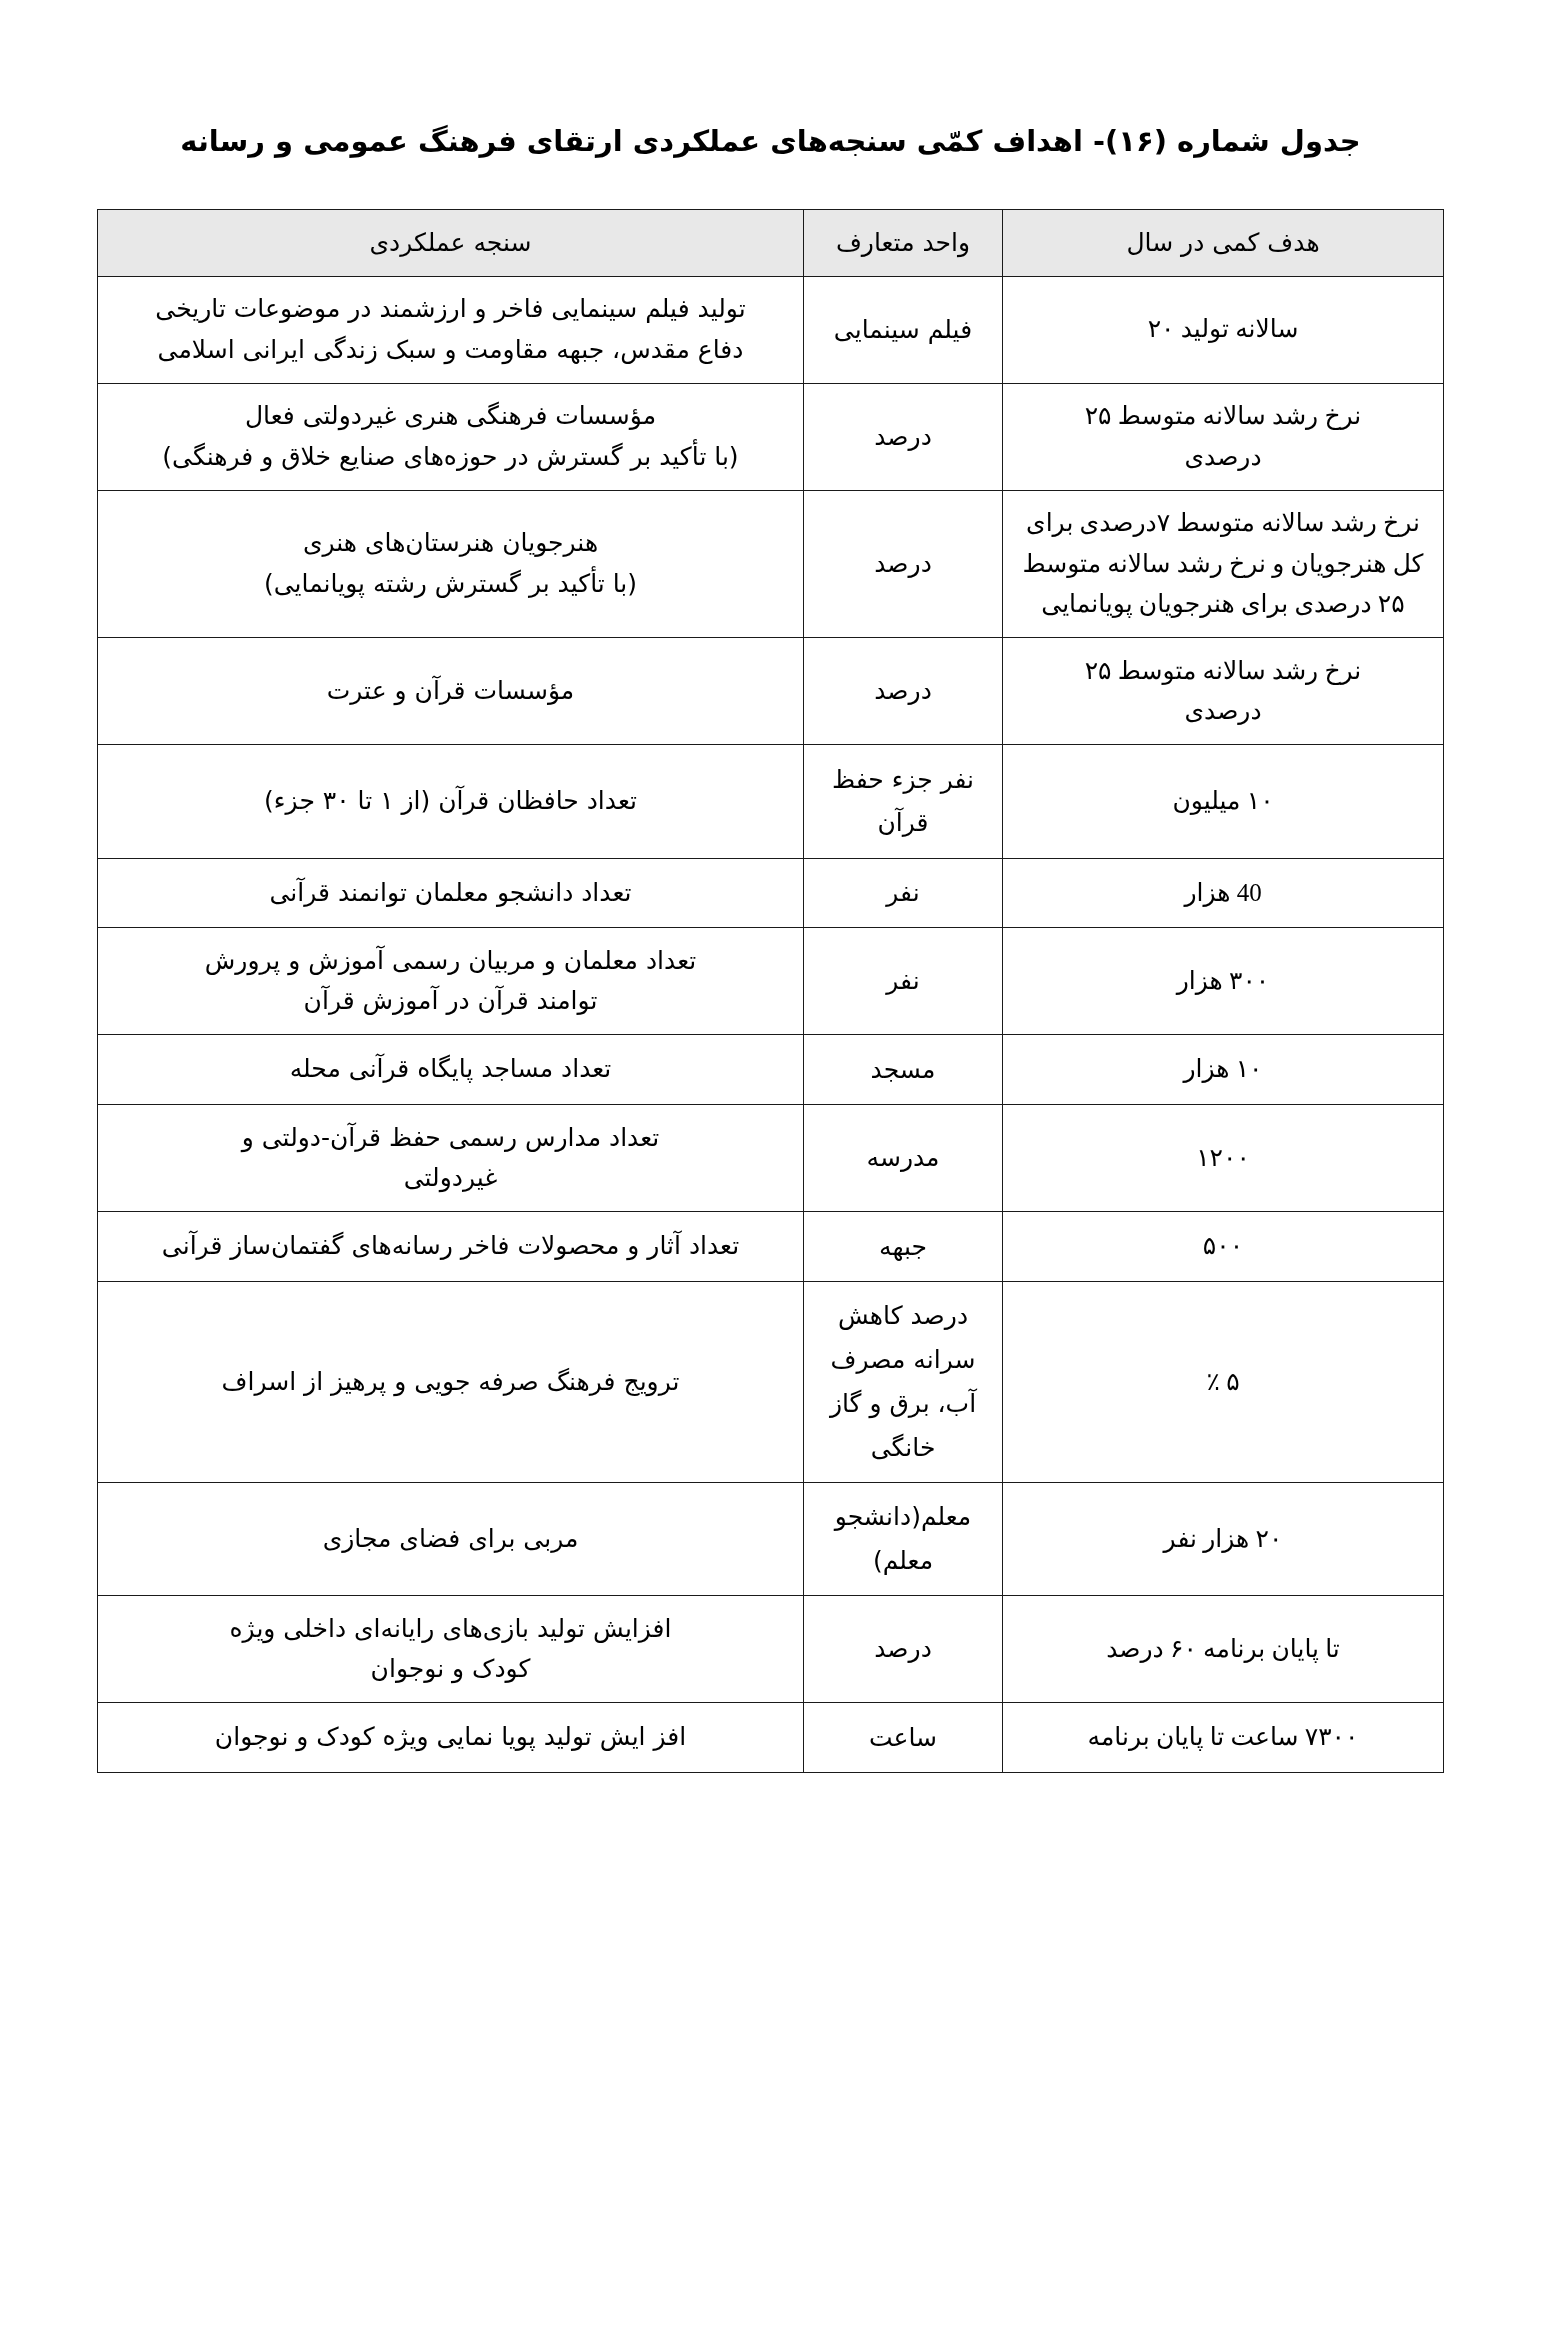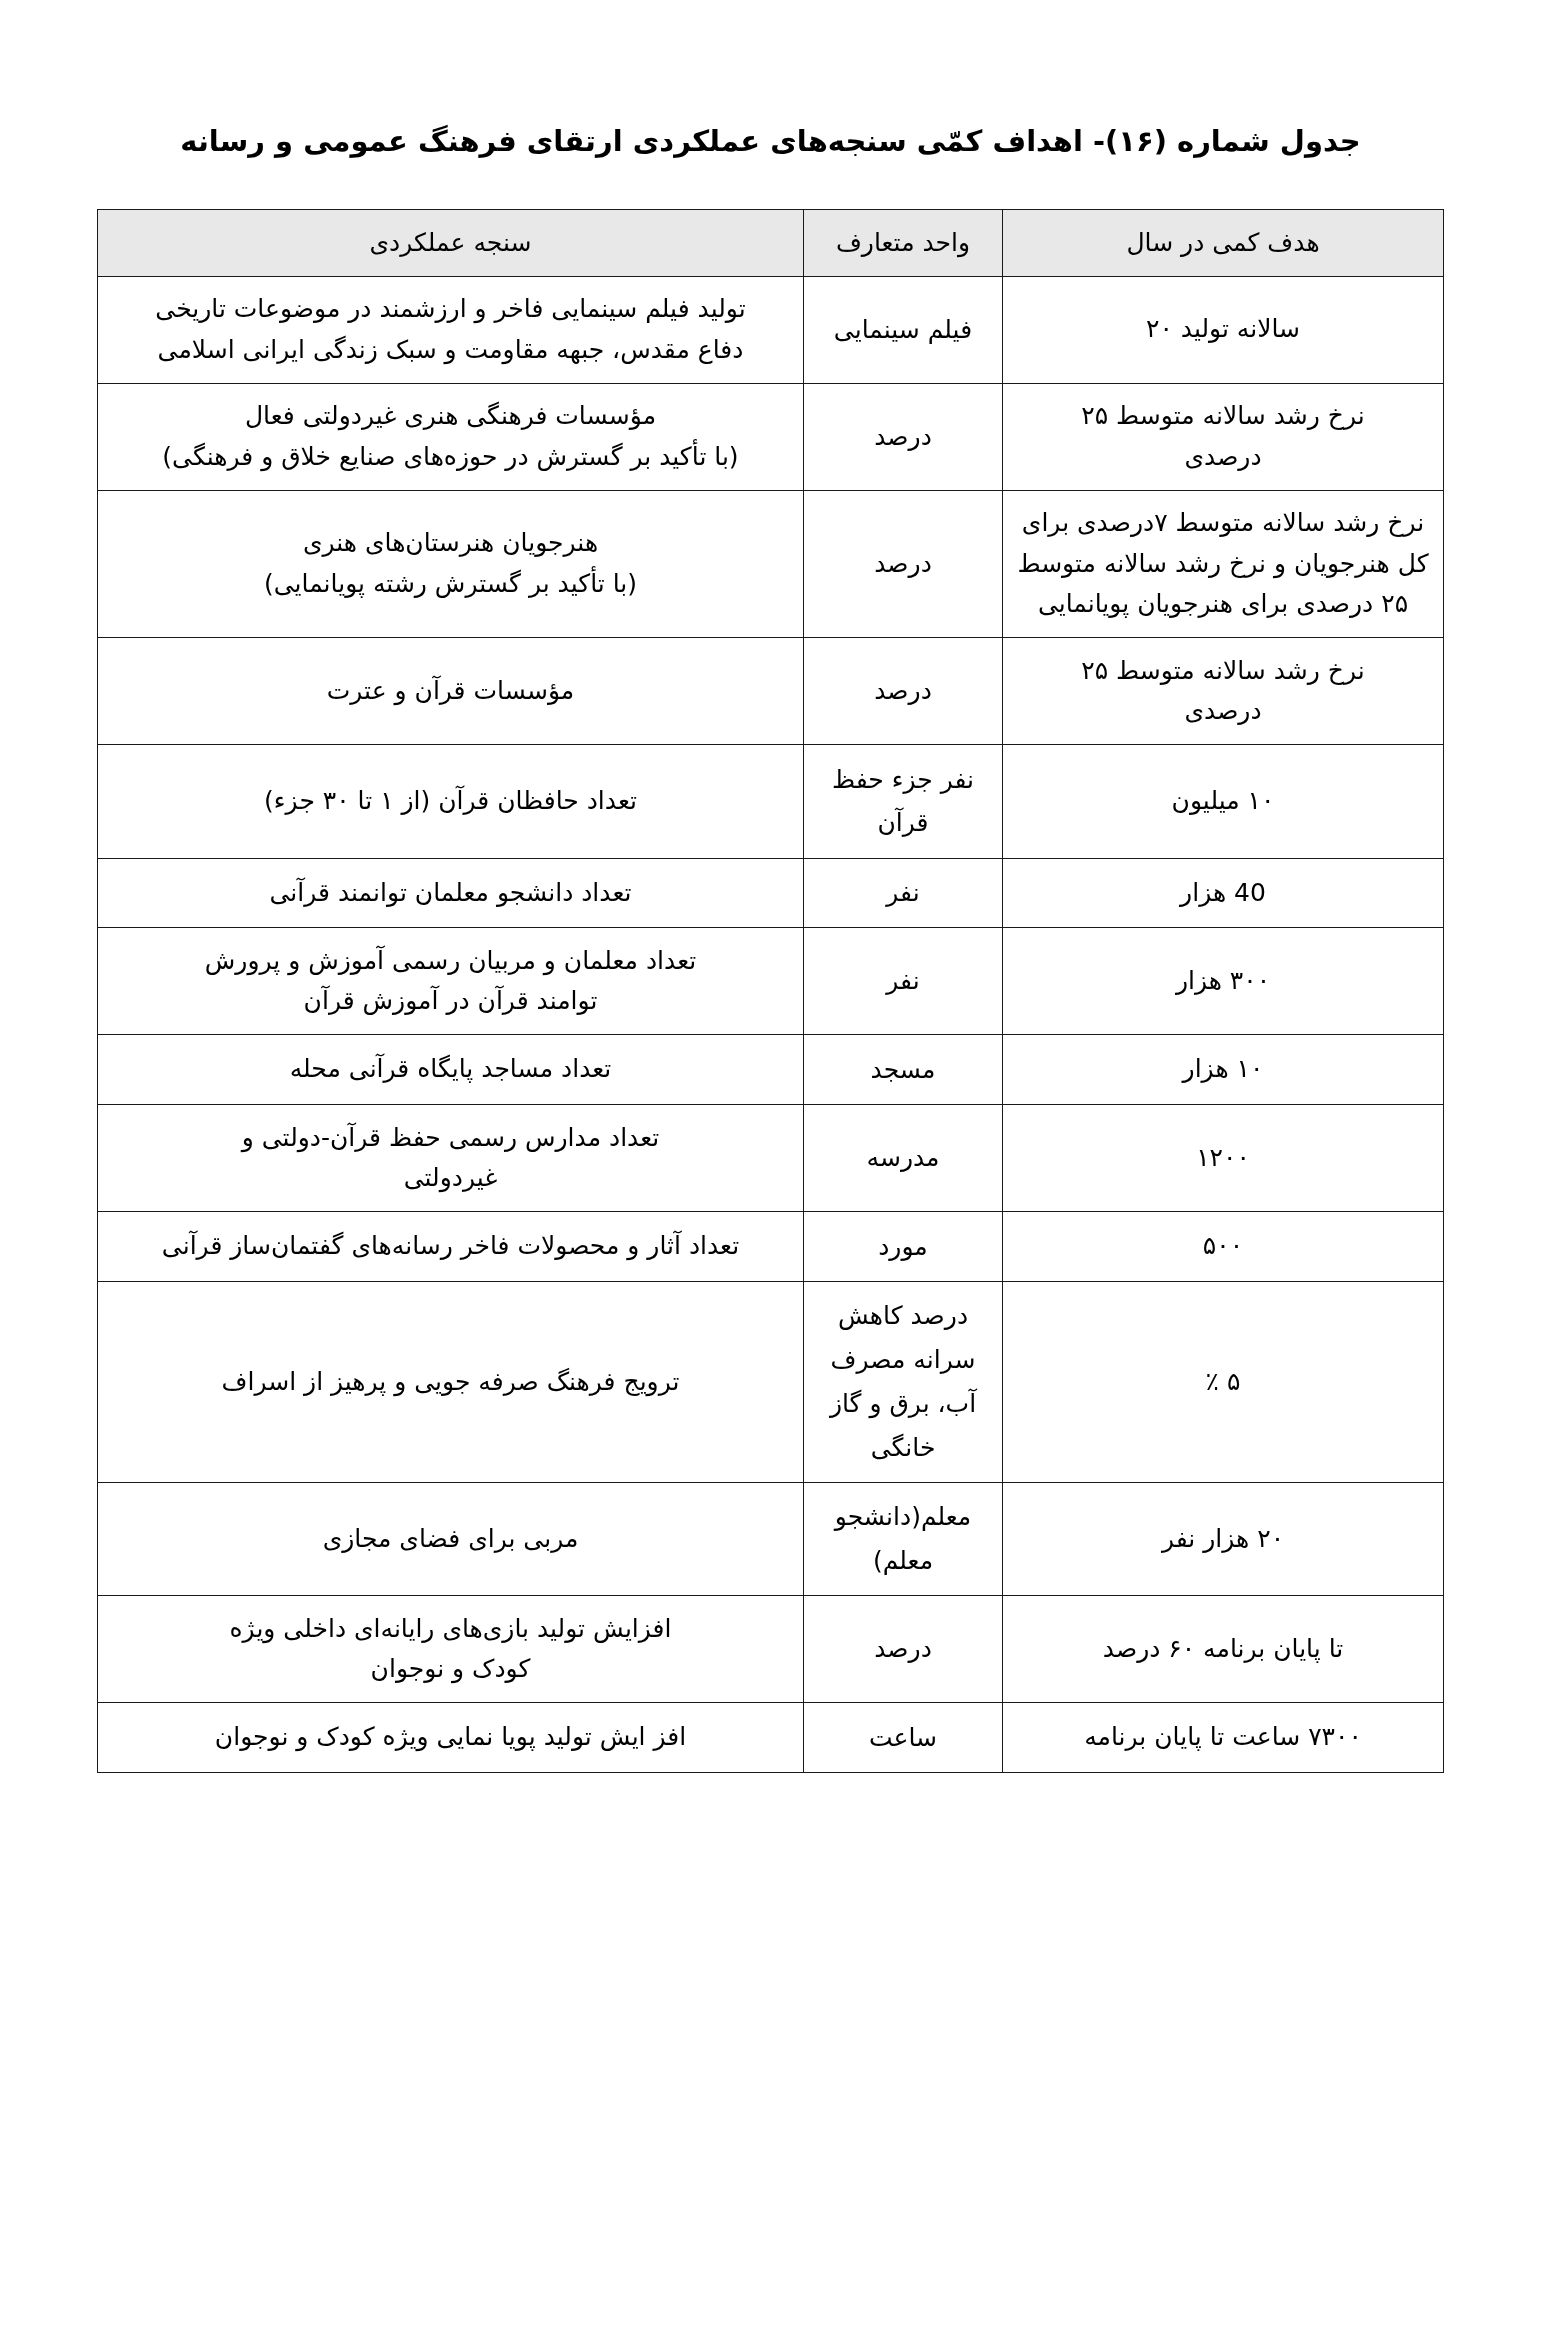--- a/index.html
+++ b/index.html
@@ -59,21 +59,21 @@
     font-size: 25px;
     padding-top: 20px;
     padding-bottom: 20px;
   }
   col.c-measure { width: 706px; }
   col.c-unit    { width: 199px; }
   col.c-target  { width: 441px; }
 
   td.cell-measure { text-align: center; padding-right: 19px; padding-left: 19px; }
   td.cell-unit    { text-align: center; }
-  td.cell-target  { text-align: center; padding-right: 15.6px; padding-left: 15.6px; }
+  td.cell-target  { text-align: center; padding-right: 15.6px; padding-left: 15.6px; font-family: Liberation Serif, serif; }
 
   .line2 { display: block; }
   .unit-stack { display: block; line-height: 1.75; }
 </style>
 </head>
 <body>
 
 <div class="page">
 
   <div class="doc-title">جدول شماره (۱۶)- اهداف کمّی سنجه‌های عملکردی ارتقای فرهنگ عمومی و رسانه</div>
@@ -196,21 +196,21 @@
           <td class="cell-measure">
             <span class="line2">تعداد مدارس رسمی حفظ قرآن-دولتی و</span>
             <span class="line2">غیردولتی</span>
           </td>
         </tr>
         <tr>
           <td class="cell-target">
             <span class="line2">۵۰۰</span>
           </td>
           <td class="cell-unit">
-            <span class="unit-stack">مورد</span>
+            <span class="unit-stack">جبهه</span>
           </td>
           <td class="cell-measure">
             <span class="line2">تعداد آثار و محصولات فاخر رسانه‌های گفتمان‌ساز قرآنی</span>
           </td>
         </tr>
         <tr>
           <td class="cell-target">
             <span class="line2">۵ ٪</span>
           </td>
           <td class="cell-unit">

